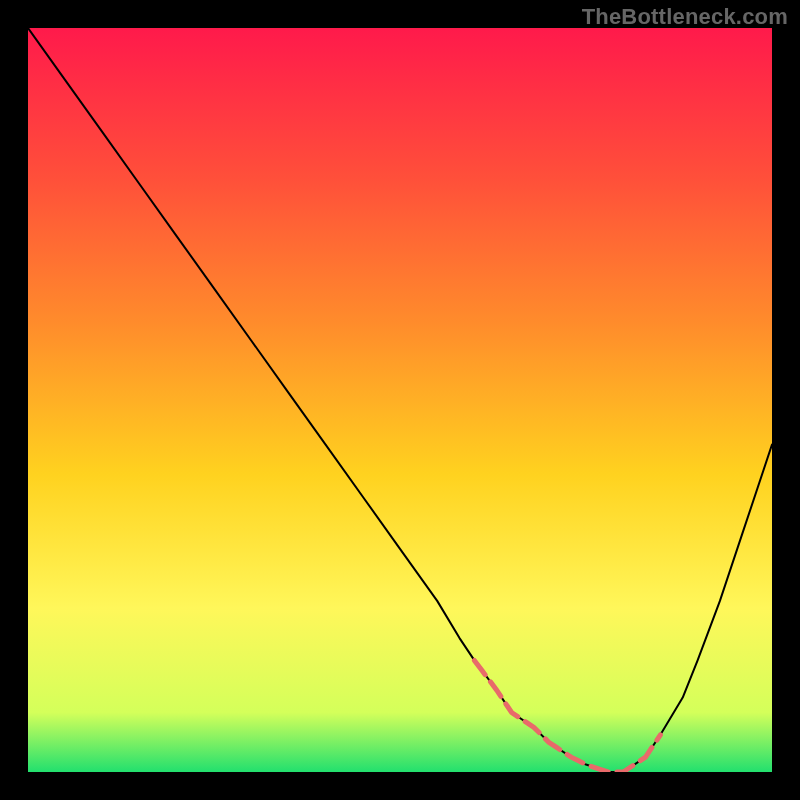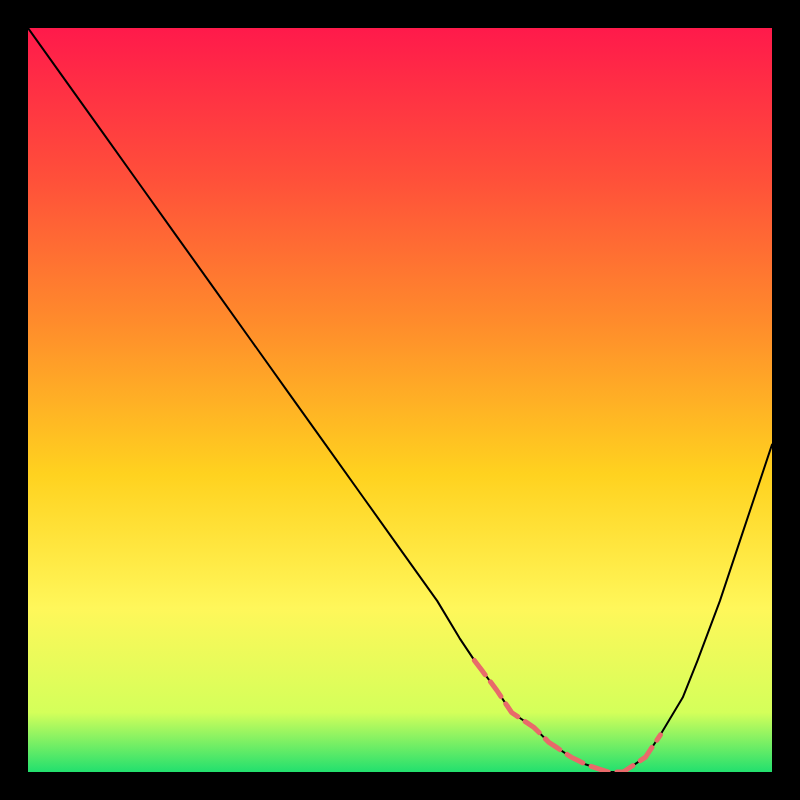--- a/index.html
+++ b/index.html
@@ -37,20 +37,21 @@
   .plot svg {
     display: block;
     width: 744px;
     height: 744px;
   }
 </style>
 </head>
 <body>
 
 <div class="outer">
+  <div class="watermark">TheBottleneck.com</div>
   <div class="plot">
     <svg viewBox="0 0 744 744" xmlns="http://www.w3.org/2000/svg">
       <defs>
         <linearGradient id="bg-grad" x1="0" y1="0" x2="0" y2="1">
             <stop offset="0.0%" stop-color="#ff1a4b"></stop>
             <stop offset="20.0%" stop-color="#ff4f3a"></stop>
             <stop offset="40.0%" stop-color="#ff8d2b"></stop>
             <stop offset="60.0%" stop-color="#ffd21f"></stop>
             <stop offset="78.0%" stop-color="#fff75a"></stop>
             <stop offset="92.0%" stop-color="#d4ff5a"></stop>

